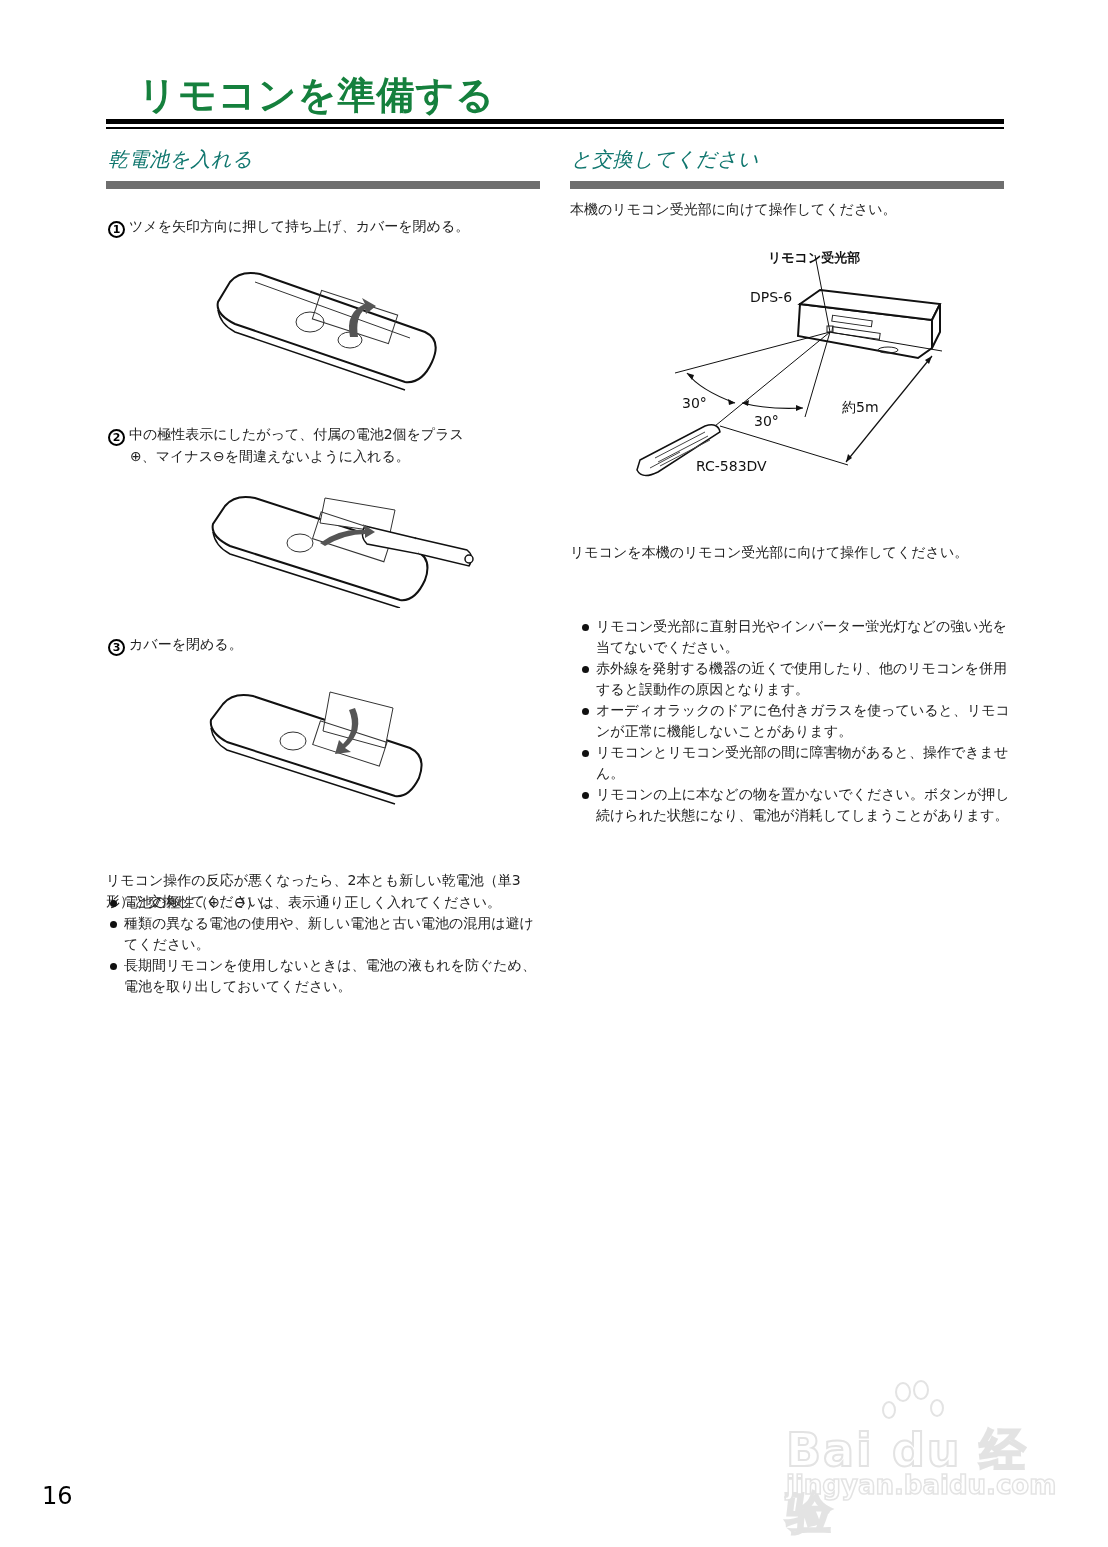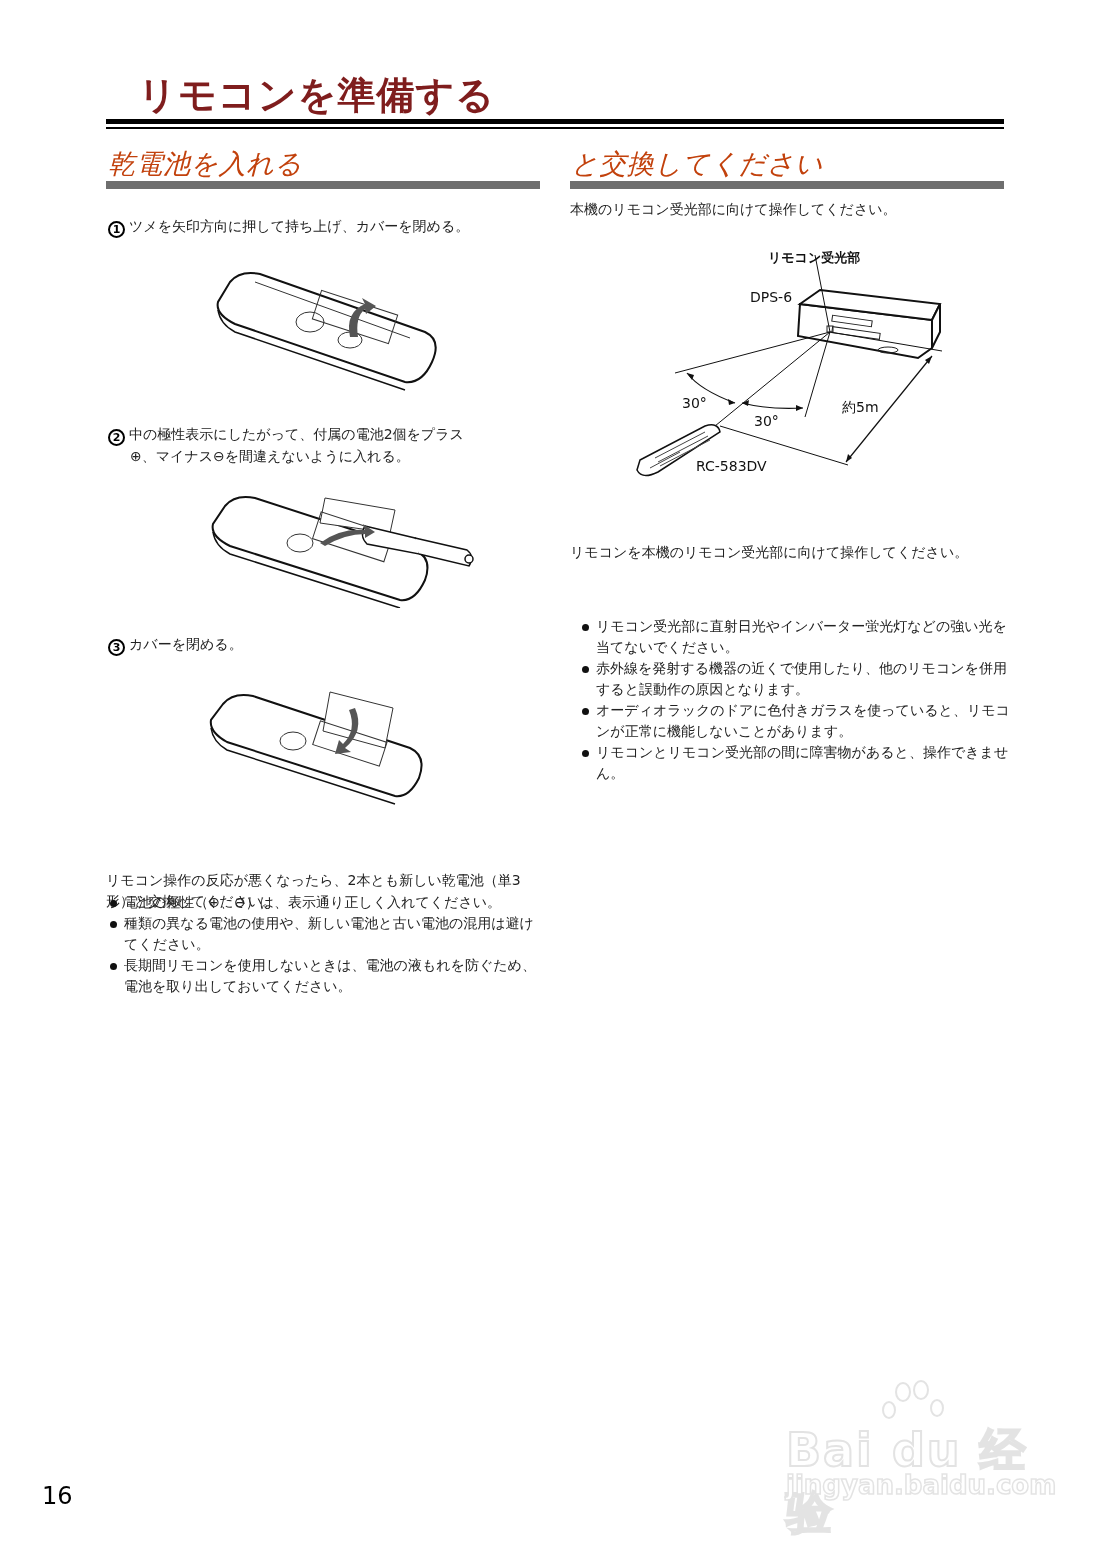--- a/index.html
+++ b/index.html
@@ -1,28 +1,28 @@
 <!DOCTYPE html>
 <html><head>
 <meta charset="utf-8">
 <style>
   * { margin: 0; padding: 0; box-sizing: border-box; }
   html, body { width: 1108px; height: 1547px; background: #ffffff; overflow: hidden; }
   body { position: relative; font-family: "DejaVu Sans", "Liberation Sans", sans-serif; color: #1a1a1a; }
 
   .page-title {
     position: absolute; left: 138px; top: 70px;
-    font-size: 38px; font-weight: bold; letter-spacing: 1px; color: #7f1d1d;
+    font-size: 38px; font-weight: bold; letter-spacing: 1px; color: #15803d;
     font-family: "DejaVu Sans", sans-serif;
   }
   .title-rule-thick { position: absolute; left: 106px; top: 119px; width: 898px; height: 5px; background: #000; }
   .title-rule-thin { position: absolute; left: 106px; top: 127px; width: 898px; height: 2px; background: #000; }
 
   .section-heading {
-    position: absolute; font-size: 27px; font-style: italic; color: #c2410c;
+    position: absolute; font-size: 20px; font-style: italic; color: #0f766e;
     font-family: Liberation Sans, sans-serif; letter-spacing: 0.5px;
   }
   .section-bar { position: absolute; height: 8px; background: #6e6e6e; }
 
   .body-text { position: absolute; font-size: 14px; line-height: 21px; color: #222; }
   .step { position: absolute; font-size: 14px; line-height: 21px; color: #222; }
   .step .num {
     display: inline-block; width: 17px; height: 17px; border-radius: 50%;
     border: 2px solid #000; font-size: 11px; font-weight: bold; line-height: 13px;
     text-align: center; vertical-align: -2px; margin-right: 4px; color: #000;
@@ -181,20 +181,21 @@
   <text x="222" y="172" font-size="14">約5m</text>
   <text x="76" y="231" font-size="14">RC-583DV</text>
 </svg>
 
 <div class="body-text" style="left:570px; top:542px; width:436px;">リモコンを本機のリモコン受光部に向けて操作してください。</div>
 <ul class="bullets" style="left:578px; top:584px; width:436px;margin-top:32px;">
   <li>リモコン受光部に直射日光やインバーター蛍光灯などの強い光を当てないでください。</li>
   <li>赤外線を発射する機器の近くで使用したり、他のリモコンを併用すると誤動作の原因となります。</li>
   <li>オーディオラックのドアに色付きガラスを使っていると、リモコンが正常に機能しないことがあります。</li>
   <li>リモコンとリモコン受光部の間に障害物があると、操作できません。</li>
+  <li>リモコンの上に本などの物を置かないでください。ボタンが押し続けられた状態になり、電池が消耗してしまうことがあります。</li>
 </ul>
 
 <div class="page-number">16</div>
 
 <div class="watermark">
   <svg style="position:absolute; left:95px; top:0px;" width="70" height="50" viewBox="0 0 70 50">
     <g fill="#fff" stroke="#c8c8c8" stroke-width="2">
       <ellipse cx="22" cy="12" rx="7" ry="9"></ellipse>
       <ellipse cx="40" cy="10" rx="7" ry="9"></ellipse>
       <ellipse cx="8" cy="30" rx="6" ry="8"></ellipse>

